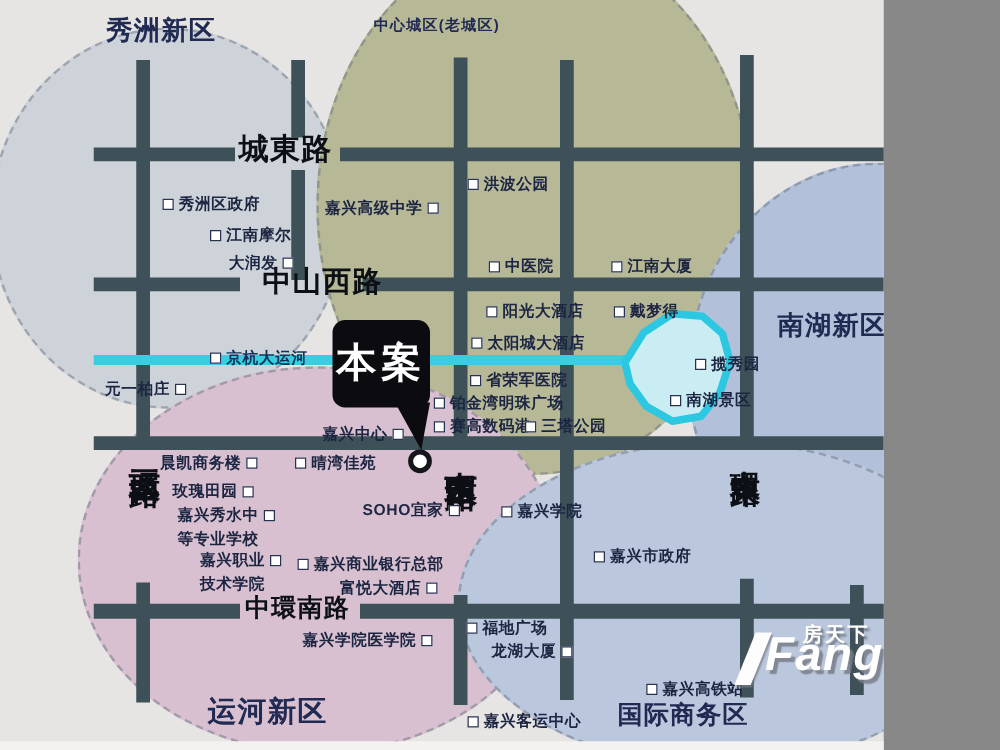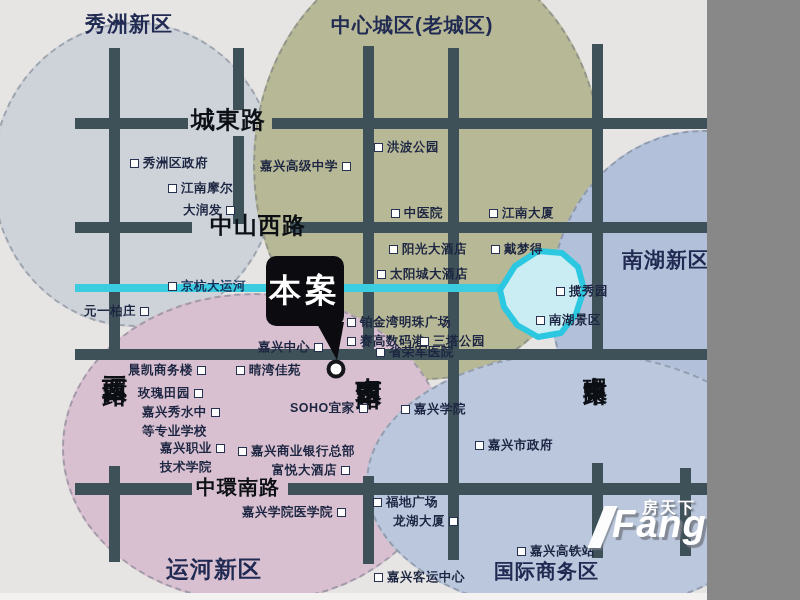--- a/index.html
+++ b/index.html
@@ -64,21 +64,21 @@
       <div class="road" style="left: 680px; top: 468px; width: 11px; height: 88px; background: rgb(62, 81, 88);"></div>
     </div>
   <div id="river-layer">
       <div class="river" style="left: 75px; top: 284px; width: 432px; height: 8px; background: rgb(60, 204, 223);"></div>
     </div>
   <svg id="lake-svg" class="layer" width="800" height="600">
       <polygon points="500,290 515,266 538,251 562,253 578,267 584,289 576,314 561,333 538,337 517,325 504,307" fill="#c9edf3" stroke="#2cc7e0" stroke-width="6" stroke-linejoin="round"></polygon>
     </svg>
   <div id="labels-layer">
       <div class="district-title" style="left: 85px; top: 10px; font-size: 21px;">秀洲新区</div>
-      <div class="district-title" style="left: 331px; top: 12px; font-size: 20px;">中心城区(老城区)</div>
+      <div class="district-title" style="left: 299px; top: 12px; font-size: 12px;">中心城区(老城区)</div>
       <div class="district-title" style="left: 622px; top: 246px; font-size: 21px;">南湖新区</div>
       <div class="district-title" style="left: 166px; top: 554px; font-size: 23px;">运河新区</div>
       <div class="district-title" style="left: 494px; top: 558px; font-size: 20px;">国际商务区</div>
       <div class="road-label" style="left: 191px; top: 107px; font-size: 24px;">城東路</div>
       <div class="road-label" style="left: 196px; top: 213px; font-size: 23px; padding-left: 14px;">中山西路</div>
       <div class="road-label" style="left: 196px; top: 477px; font-size: 20px;">中環南路</div>
       <div class="road-label vert" style="left: 102px; top: 356px; font-size: 25px;">三環西路</div>
       <div class="road-label vert" style="left: 355px; top: 357px; font-size: 26px;">中環西路</div>
       <div class="road-label vert" style="left: 583px; top: 357px; font-size: 24px;">中環東路</div>
     </div>
@@ -136,21 +136,21 @@
           <div class="poi-box"></div>
           <div class="poi-text">戴梦得</div>
         </div>
       </div>
       <div class="poi" style="left: 377px; top: 266px;">
         <div class="poi-line">
           <div class="poi-box"></div>
           <div class="poi-text">太阳城大酒店</div>
         </div>
       </div>
-      <div class="poi" style="left: 376px; top: 296px; margin-top: 48px;">
+      <div class="poi" style="left: 376px; top: 296px;">
         <div class="poi-line">
           <div class="poi-box"></div>
           <div class="poi-text">省荣军医院</div>
         </div>
       </div>
       <div class="poi" style="left: 347px; top: 314px;">
         <div class="poi-line">
           <div class="poi-box"></div>
           <div class="poi-text">铂金湾明珠广场</div>
         </div>

